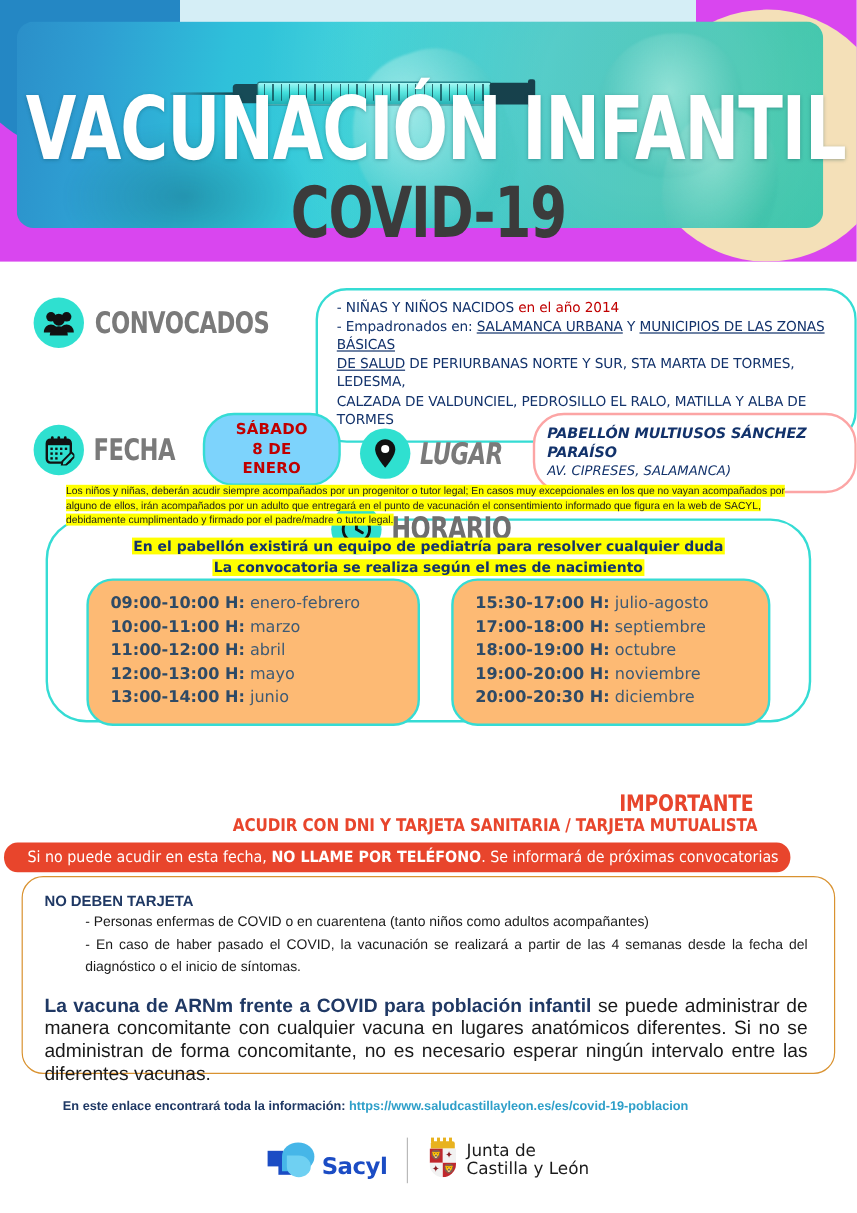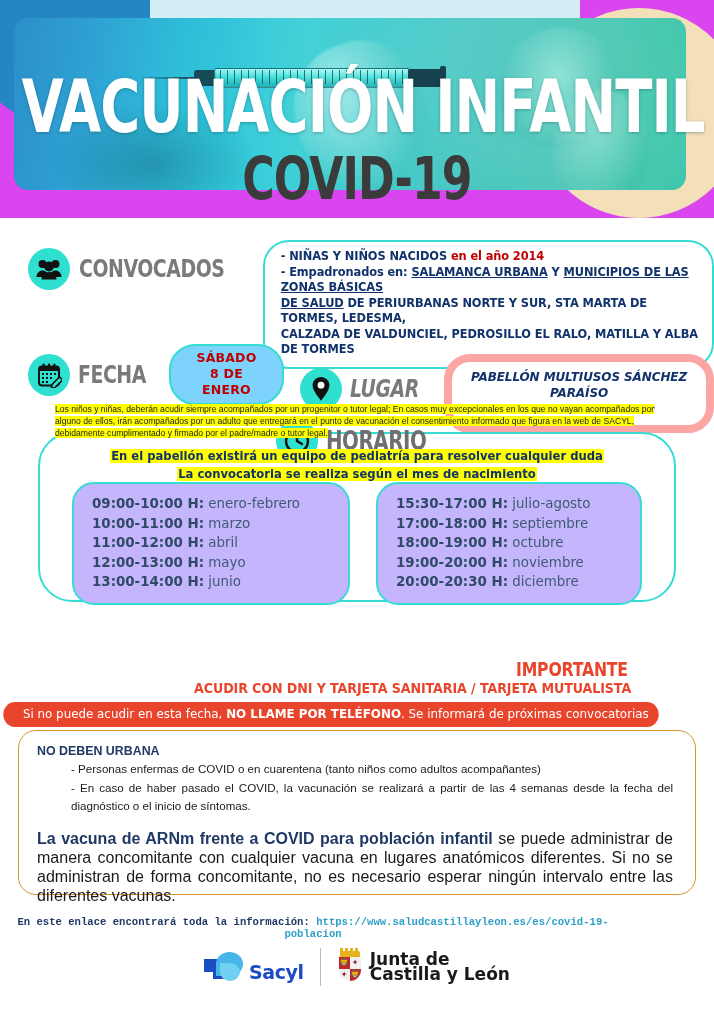--- a/index.html
+++ b/index.html
@@ -154,21 +154,21 @@
   .conv-box {
     margin-left: 22px;
     width: 482px;
     padding: 7px 12px 9px 16px;
     border: 2px solid #35dcd4;
     border-radius: 26px;
     background: #fff;
   }
   .conv-line {
     font-family: "DejaVu Sans", sans-serif;
-    font-weight: 700;
+    font-weight: 400;
     font-size: 11.4px;
     line-height: 15.5px;
     color: #12326b;
     letter-spacing: -0.1px;
   }
   .conv-line .red { color: #c00000; }
   .conv-line .u { text-decoration: underline; }
 
   
   .row-fecha {
@@ -190,25 +190,24 @@
     font-size: 12.5px;
     line-height: 16px;
     color: #c00000;
     letter-spacing: 0.2px;
   }
   .lugar-group { display: flex; align-items: center; gap: 8px; margin-left: 16px; font-style: italic; }
   .lugar-box {
     margin-left: 10px;
     width: 270px;
     padding: 7px 10px 9px 10px;
-    text-align: center;
-    border: 8px solid #fca5a5;
+    text-align: left;
+    border: 2px solid #fca5a5;
     border-radius: 26px;
     background: #fff;
-    margin-top: 10px;
   }
   .lugar-l1 {
     font-family: "DejaVu Sans", sans-serif;
     font-weight: 700; font-size: 12px; line-height: 16px;
     color: #12326b; letter-spacing: -0.1px;
   }
   .lugar-l2 {
     font-family: "DejaVu Sans", sans-serif;
     font-weight: 400; font-size: 11px; line-height: 15px;
     color: #12326b;
@@ -256,21 +255,21 @@
   .green-lines div span { background: #ffff00; padding: 0 1px; }
   .gl2 { margin-top: 0; }
 
   .sched-wrap {
     position: absolute; left: 0; top: 482px; width: 714px;
     display: flex; justify-content: center; gap: 26px;
   }
   .sched-box {
     border: 2px solid #35dcd4;
     border-radius: 22px;
-    background: #c4b5fd;
+    background: #fdba74;
     padding: 10px 16px 11px 18px;
   }
   .sched-box.left { width: 278px; }
   .sched-box.right { width: 266px; }
   .sched-row {
     font-family: "DejaVu Sans", sans-serif;
     font-size: 13.4px;
     line-height: 19.5px;
     color: #3f5a74;
     white-space: nowrap;
@@ -334,21 +333,21 @@
     font-size: 16px; line-height: 19px;
     color: #1a1a1a;
     text-align: justify;
   }
   .na-para b { font-weight: 700; color: #1f3864; }
 
   
   .footer-link {
     position: absolute; left: 0; top: 916px; width: 626px;
     text-align: center;
-    font-family: Liberation Mono, monospace;
+    font-family: Liberation Sans, sans-serif;
     font-weight: 700;
     font-size: 10.6px;
     color: #1f3864;
   }
   .footer-link a { color: #2e9fc9; text-decoration: none; font-weight: 700; }
 
   .logos {
     position: absolute; left: 0; top: 948px; width: 714px;
     display: flex; align-items: center; justify-content: center; gap: 0;
   }
@@ -387,22 +386,22 @@
     display: grid; grid-template-columns: 1fr 1fr; grid-template-rows: 1fr 1fr;
   }
   .shield .q {
     display: flex; align-items: center; justify-content: center;
     font-size: 8px; line-height: 1; color: #ffe9a8;
     font-family: "DejaVu Serif", serif;
   }
   .shield .qr { background: #c0272d; }
   .shield .qw { background: #f2f2f2; color: #8a2026; }
   .junta-text {
-    font-family: "DejaVu Sans", sans-serif; font-weight: 700;
-    font-size: 17px; line-height: 15px; color: #1a1a1a;
+    font-family: "DejaVu Sans", sans-serif; font-weight: 400;
+    font-size: 14px; line-height: 15px; color: #1a1a1a;
   }
 </style>
 </head>
 <body>
 
 <div class="banner">
   <div class="bg-shape bg-blue-arc"></div>
   <div class="bg-shape bg-beige"></div>
   <div class="bg-shape bg-lightblue-top"></div>
 
@@ -537,21 +536,21 @@
 
 <div class="importante">
   <div class="imp-title">IMPORTANTE</div>
   <div class="imp-sub">ACUDIR CON DNI Y TARJETA SANITARIA / TARJETA MUTUALISTA</div>
   <div class="imp-pill">
     <span>Si no puede acudir en esta fecha, </span><b>NO LLAME POR TELÉFONO</b><span>. Se informará de próximas convocatorias</span>
   </div>
 </div>
 
 <div class="no-acudir">
-  <div class="na-title">NO DEBEN URBANA</div>
+  <div class="na-title">NO DEBEN TARJETA</div>
   <div class="na-item">- Personas enfermas de COVID o en cuarentena (tanto niños como adultos acompañantes)</div>
   <div class="na-item">- En caso de haber pasado el COVID, la vacunación se realizará a partir de las 4 semanas desde la fecha del diagnóstico o el inicio de síntomas.</div>
   <div class="na-para">
     <b>La vacuna de ARNm frente a COVID para población infantil</b><span> se puede administrar de manera concomitante con cualquier vacuna en lugares anatómicos diferentes. Si no se administran de forma concomitante, no es necesario esperar ningún intervalo entre las diferentes vacunas.</span>
   </div>
 </div>
 
 <div class="footer-link">
   <span>En este enlace encontrará toda la información: </span><a href="#">https://www.saludcastillayleon.es/es/covid-19-poblacion</a>
 </div>

